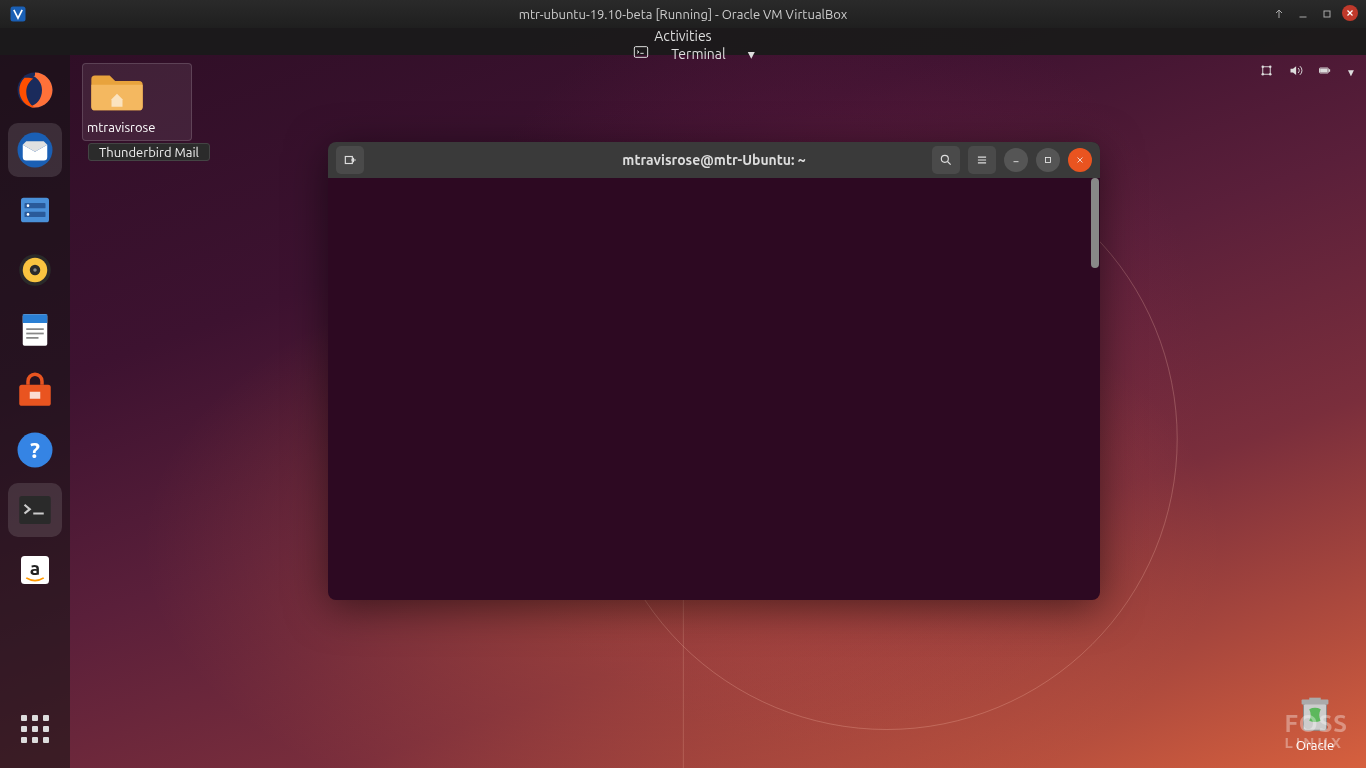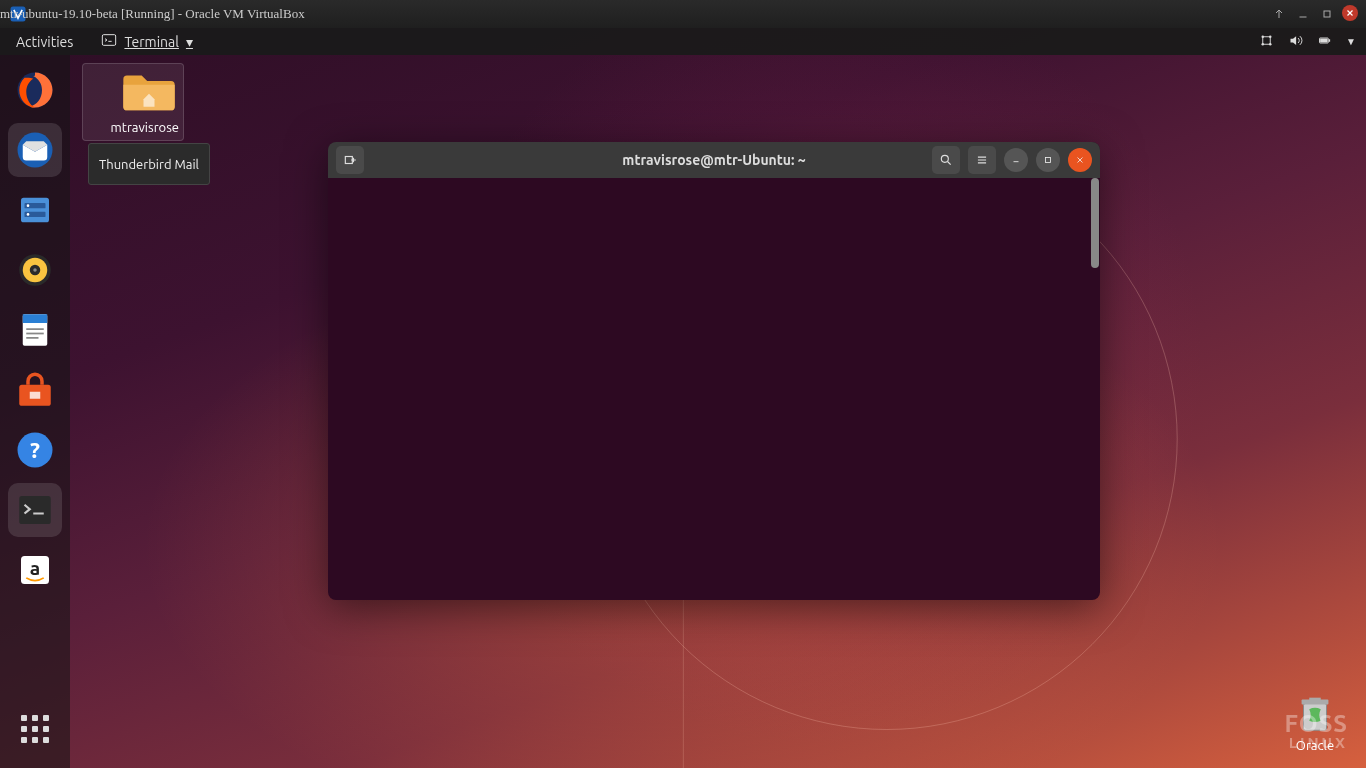--- a/index.html
+++ b/index.html
@@ -21,22 +21,22 @@
   position: relative;
 }
 .vbox-titlebar .vbox-icon {
   width: 20px; height: 20px;
   margin-left: 8px;
   display: flex; align-items: center; justify-content: center;
 }
 .vbox-title {
   position: absolute;
   left: 0; right: 0;
+  text-align: center;
   pointer-events: none;
-  font-family: Liberation Serif, serif;
 }
 .vbox-controls {
   margin-left: auto;
   display: flex;
   gap: 6px;
   padding-right: 8px;
 }
 .vbox-controls .ctrl {
   width: 18px; height: 18px;
   display: flex; align-items: center; justify-content: center;
@@ -82,23 +82,24 @@
 .topbar {
   height: 27px;
   background: rgba(26,26,26,0.95);
   display: flex;
   align-items: center;
   color: #ddd;
   font-size: 14px;
   padding: 0 10px;
   position: relative;
   z-index: 5;
+  flex-direction: column;
 }
 .topbar .activities { cursor: pointer; padding: 0 6px; }
-.topbar .appmenu { display: flex; align-items: center; gap: 7px; margin-left: 22px; cursor: pointer; text-decoration: underline; }
+.topbar .appmenu { display: flex; align-items: center; gap: 22px; margin-left: 22px; cursor: pointer; }
 .topbar .appmenu svg { width: 16px; height: 16px; }
 .topbar .clock { position: absolute; left: 0; right: 0; text-align: center; pointer-events: none; }
 .topbar .tray { margin-left: auto; display: flex; align-items: center; gap: 14px; }
 .topbar .tray svg { width: 15px; height: 15px; fill: #ddd; }
 
 .dock {
   position: absolute;
   left: 0; top: 27px; bottom: 0;
   width: 70px;
   background: rgba(20,20,20,0.55);
@@ -128,43 +129,43 @@
   gap: 5px;
   align-content: center;
   justify-content: center;
   cursor: pointer;
 }
 .apps-grid span { width: 6px; height: 6px; background: #ddd; border-radius: 1px; }
 
 .desktop-icon {
   position: absolute;
   top: 35px; left: 82px;
-  width: 102px;
-  text-align: right;
+  width: 110px;
+  text-align: left;
   color: #fff;
   font-size: 13px;
   background: rgba(255,255,255,0.08);
   border: 1px solid rgba(255,255,255,0.15);
   border-radius: 4px;
   padding: 6px 4px;
   cursor: pointer;
 }
 .desktop-icon .folder-glyph {
   width: 60px; height: 44px;
   margin: 0 auto 4px;
 }
 
 .tooltip {
   position: absolute;
   top: 115px; left: 88px;
   background: #2b2b2b;
   border: 1px solid #444;
   color: #eee;
   font-size: 13px;
-  padding: 13px 10px;
+  padding: 1px 10px;
   border-radius: 3px;
   z-index: 6;
 }
 
 .terminal-window {
   position: absolute;
   top: 114px; left: 328px;
   width: 772px;
   height: 458px;
   background: #2d0922;
@@ -238,21 +239,20 @@
 }
 .trash svg { width: 46px; height: 46px; }
 .watermark {
   position: absolute;
   right: 18px; bottom: 18px;
   font-size: 24px;
   font-weight: bold;
   color: rgba(255,255,255,0.35);
   letter-spacing: 1px;
   z-index: 3;
-  text-align: right;
   line-height: 0.95;
 }
 .watermark .sub { font-size: 15px; letter-spacing: 3px; }
 </style>
 </head>
 <body>
 
 <div class="vbox-titlebar">
   <span class="vbox-icon">
     <svg viewBox="0 0 24 24">

